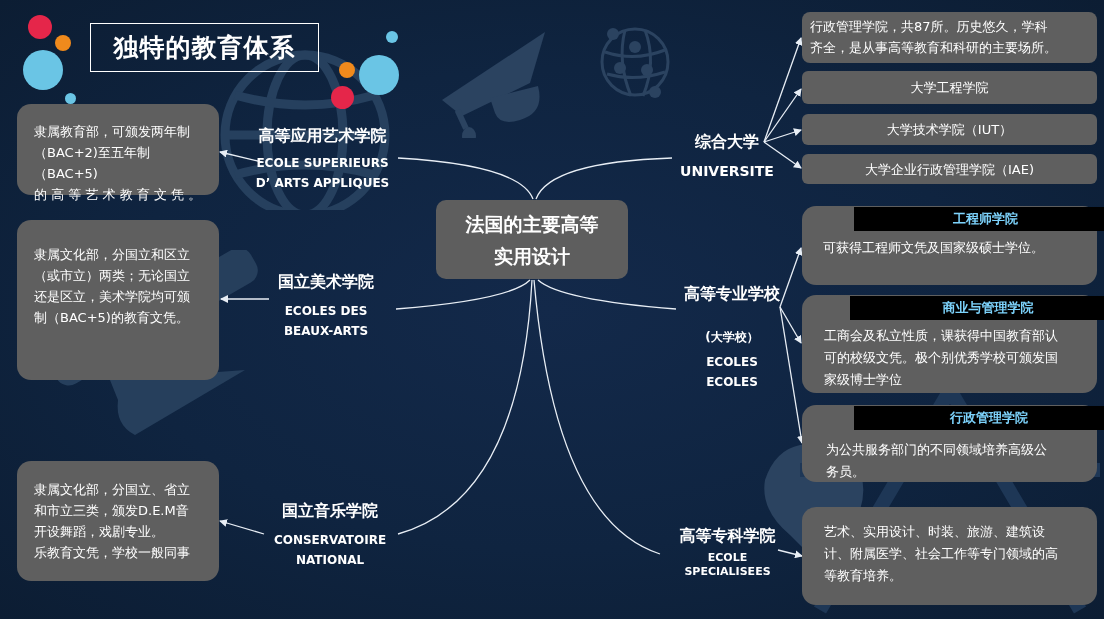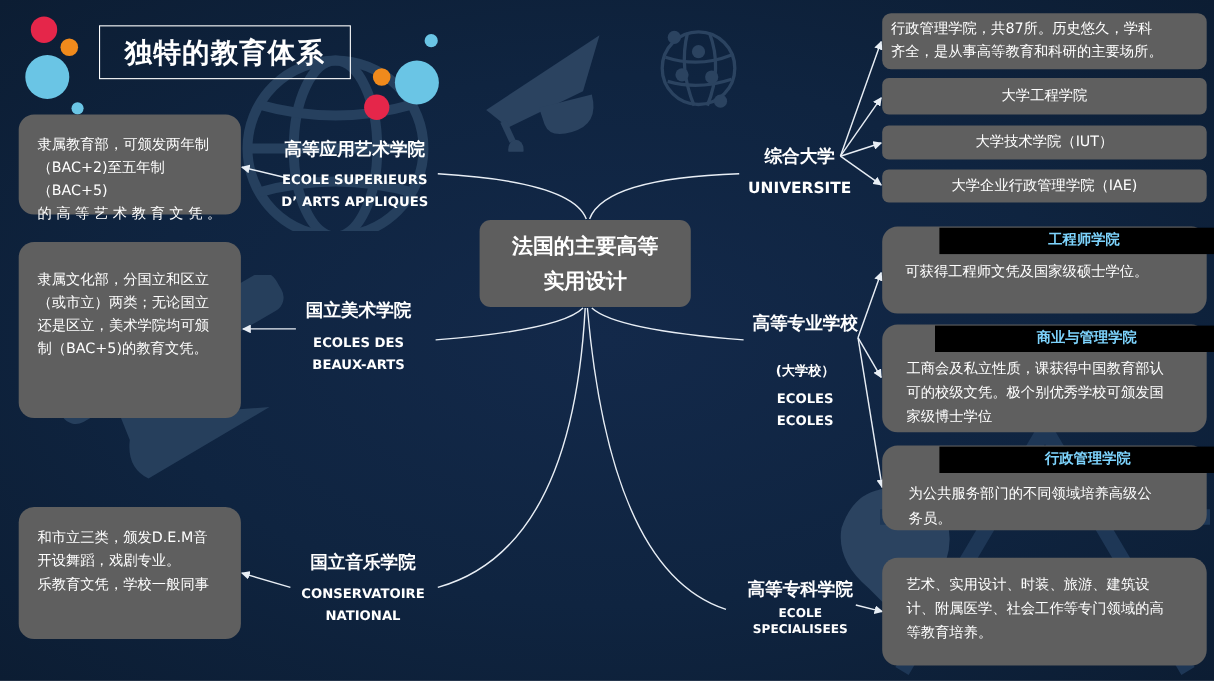--- a/index.html
+++ b/index.html
@@ -183,20 +183,21 @@
   <div>还是区立，美术学院均可颁</div>
   <div>制（BAC+5)的教育文凭。</div>
 </div>
 <div class="node-label" style="left:266px;top:272px;width:120px;">
   <div class="node-cn">国立美术学院</div>
   <div class="node-fr" style="margin-top:8px">ECOLES DES</div>
   <div class="node-fr">BEAUX-ARTS</div>
 </div>
 
 <div class="gray-box left-desc" style="left:17px;top:461px;width:202px;height:120px;padding-top:18px;">
+  <div>隶属文化部，分国立、省立</div>
   <div>和市立三类，颁发D.E.M音</div>
   <div>开设舞蹈，戏剧专业。</div>
   <div>乐教育文凭，学校一般同事</div>
 </div>
 <div class="node-label" style="left:265px;top:501px;width:130px;">
   <div class="node-cn">国立音乐学院</div>
   <div class="node-fr" style="margin-top:8px">CONSERVATOIRE</div>
   <div class="node-fr">NATIONAL</div>
 </div>
 

